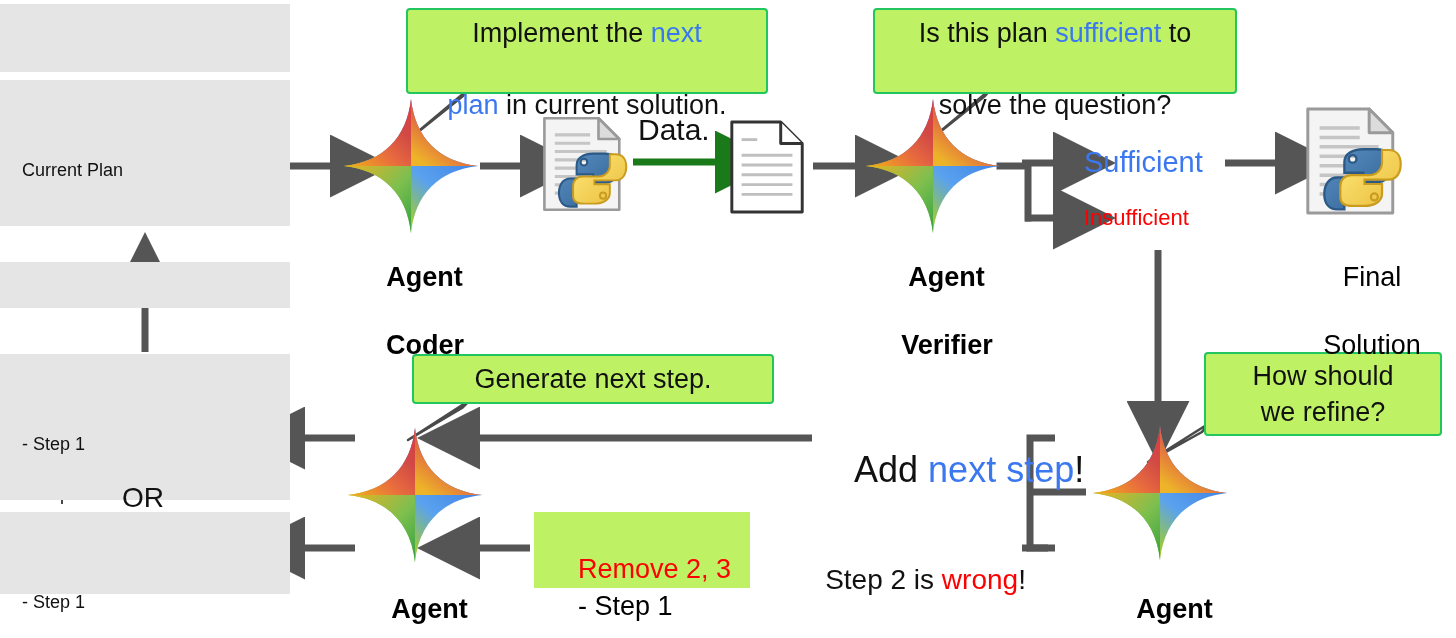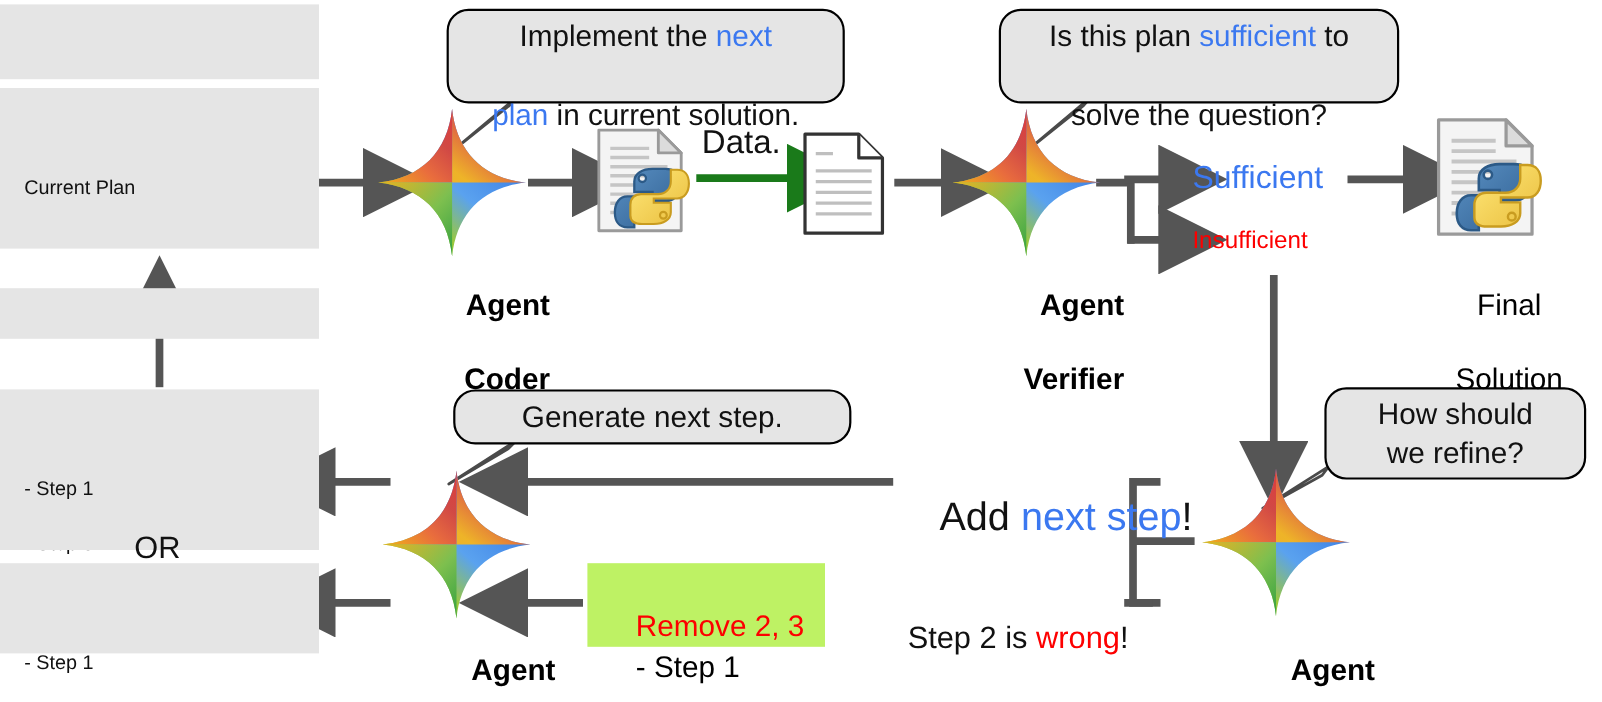--- a/index.html
+++ b/index.html
@@ -28,35 +28,35 @@
     white-space: pre;
   }
   .panel .ln { display: block; }
   .blue { color: #3b78f0; }
   .red  { color: #fd0000; }
   .green{ color: #1a7a1a; }
 
   
   .nodelabel {
     position: absolute;
-    text-align: right;
+    text-align: center;
     font-size: 27px;
     line-height: 34px;
     font-weight: bold;
     color: #000;
     white-space: pre;
   }
   .nodelabel.normal { font-weight: normal; }
 
   
   .bubble {
     position: absolute;
-    background: #e5e5e5;
-    border: 2px solid #000000;
-    border-radius: 20px;
+    background: #bef264;
+    border: 2px solid #22c55e;
+    border-radius: 4px;
     box-sizing: border-box;
     display: flex;
     align-items: center;
     justify-content: center;
     text-align: center;
     font-size: 27px;
     line-height: 36px;
     color: #111;
     padding: 4px 12px;
   }
@@ -208,21 +208,21 @@
     
   </div>
 
   <div class="bubble" style="left:406px; top:8px; width:362px; height:86px;">
     <span class="txt">
       <span>Implement the </span><span class="blue">next</span><br>
       <span class="blue">plan</span><span> in current solution.</span>
     </span>
   </div>
 
-  <div class="bubble" style="left:908px; top:8px; width:364px; height:86px;">
+  <div class="bubble" style="left:873px; top:8px; width:364px; height:86px;">
     <span class="txt">
       <span>Is this plan </span><span class="blue">sufficient</span><span> to</span><br>
       <span>solve the question?</span>
     </span>
   </div>
 
   <div class="bubble" style="left:1204px; top:352px; width:238px; height:84px;">
     <span class="txt">How should
 we refine?</span>
   </div>

